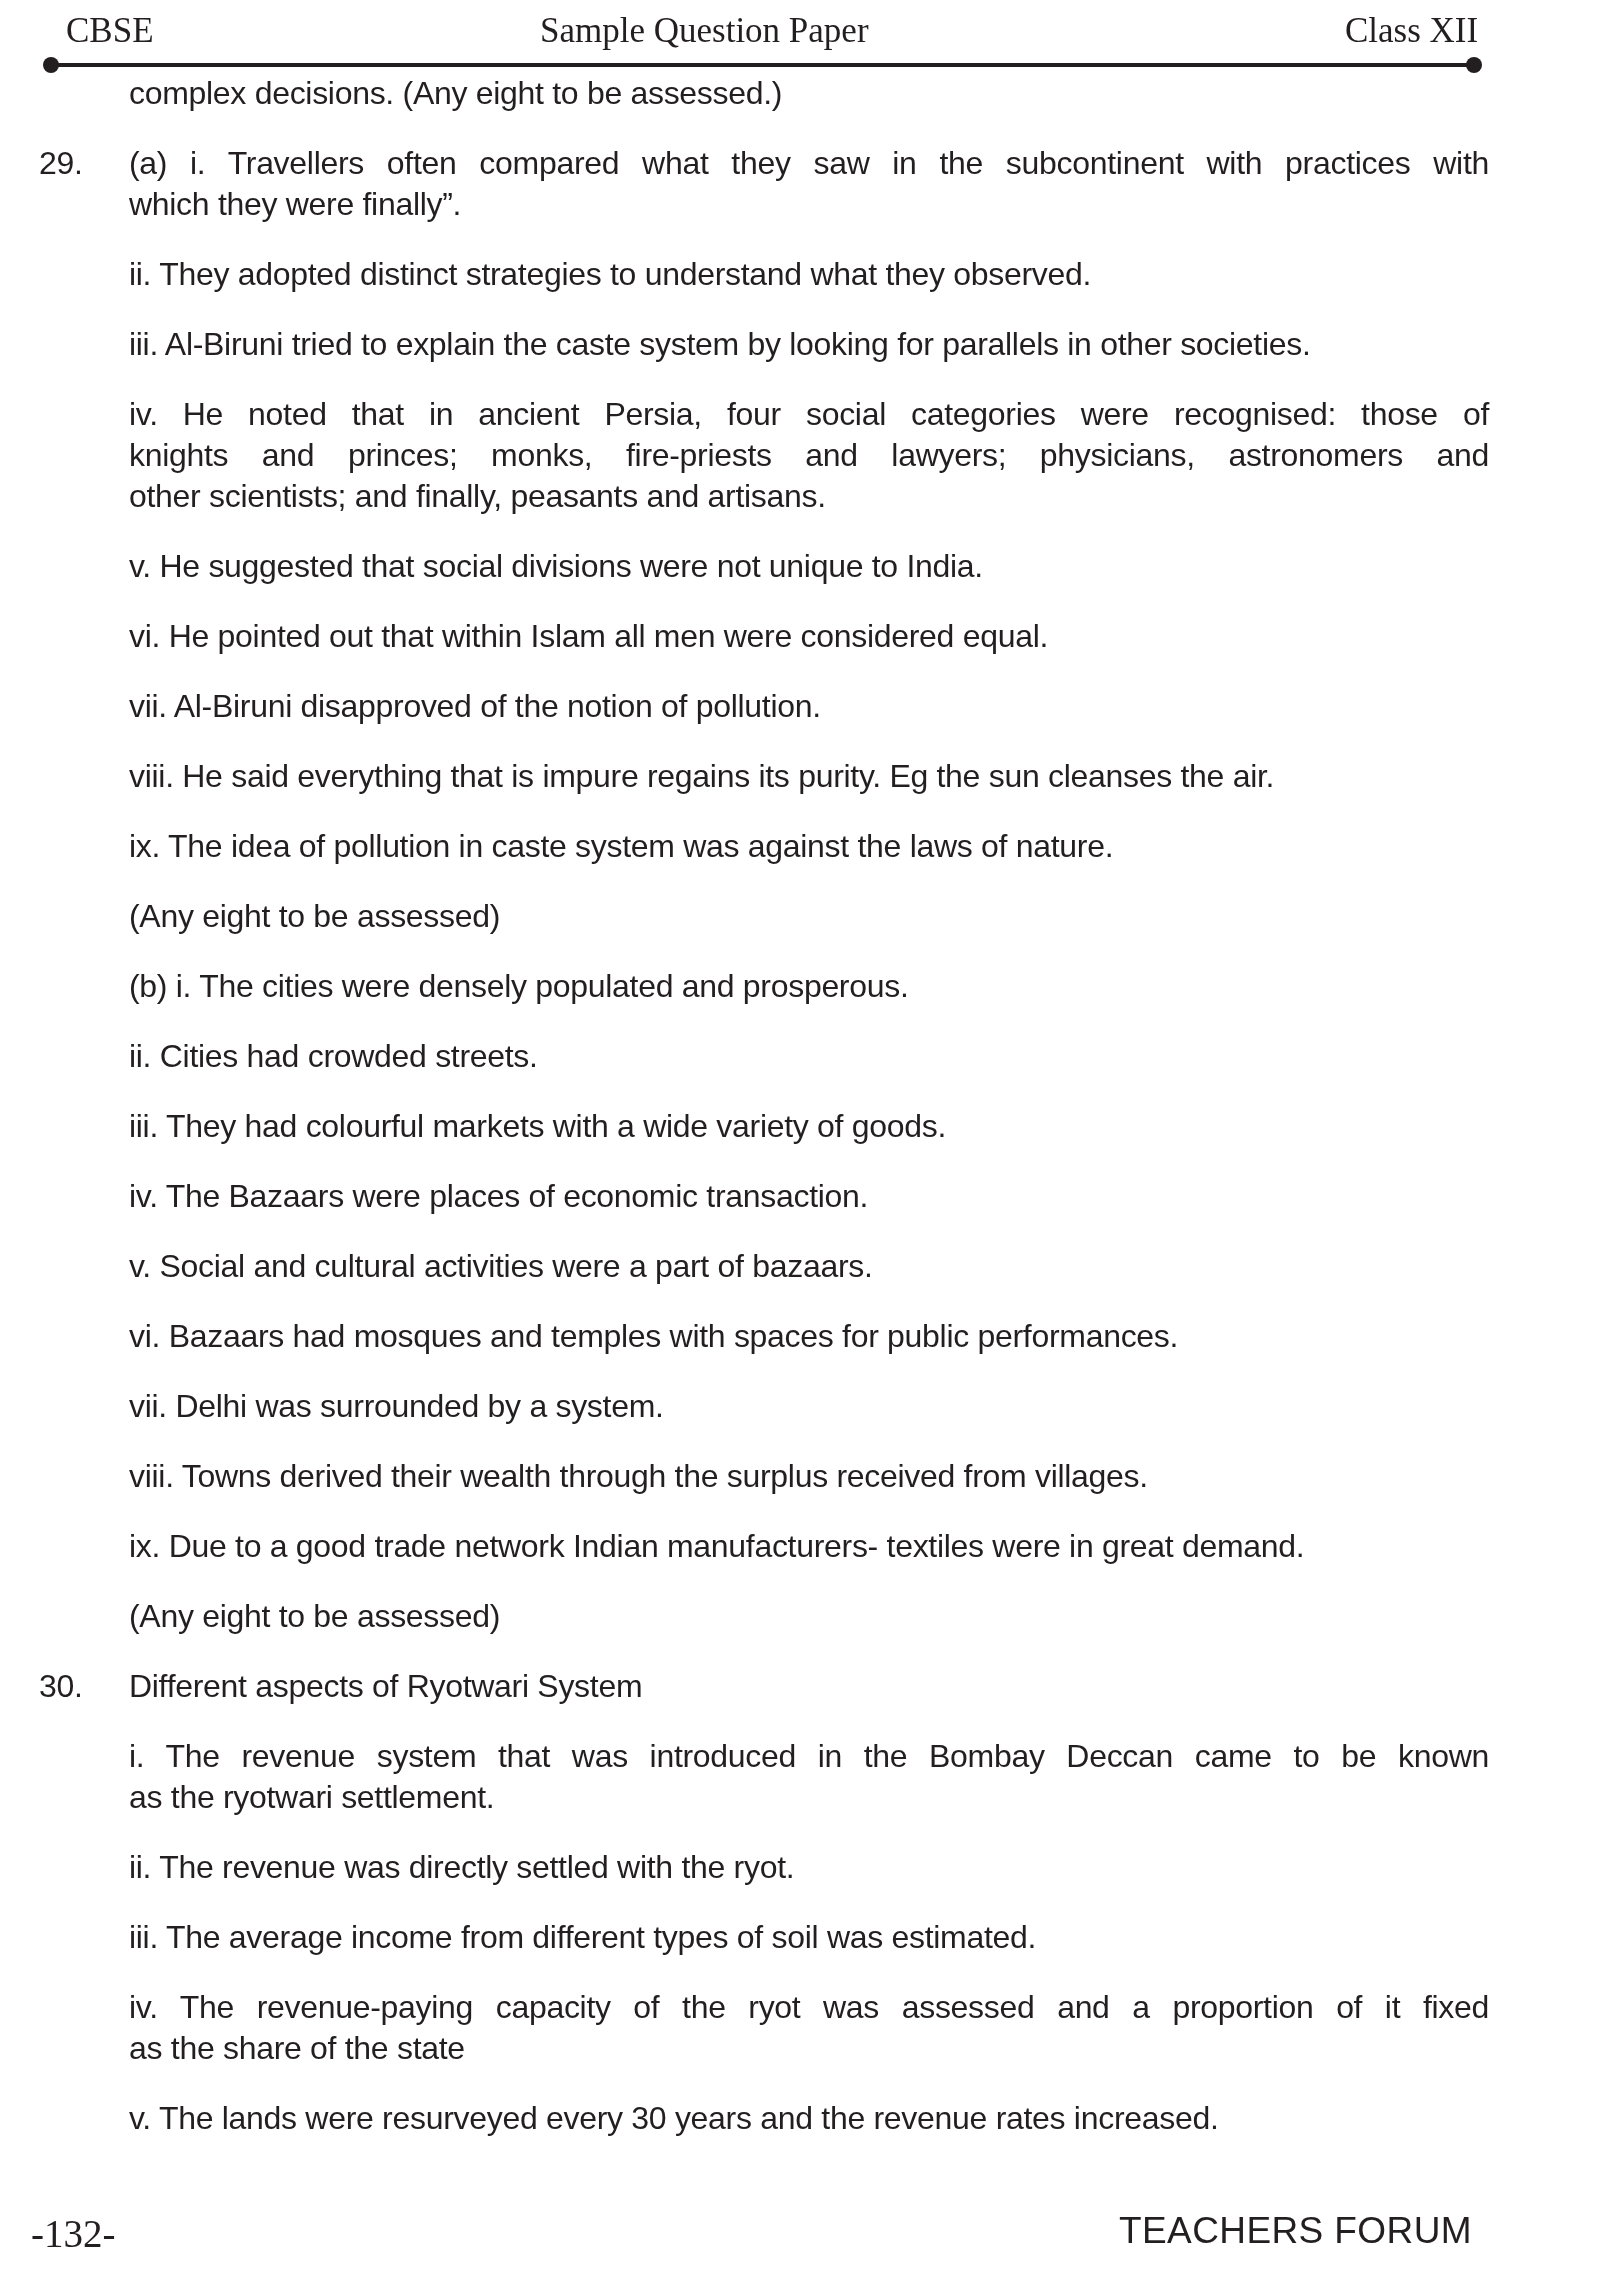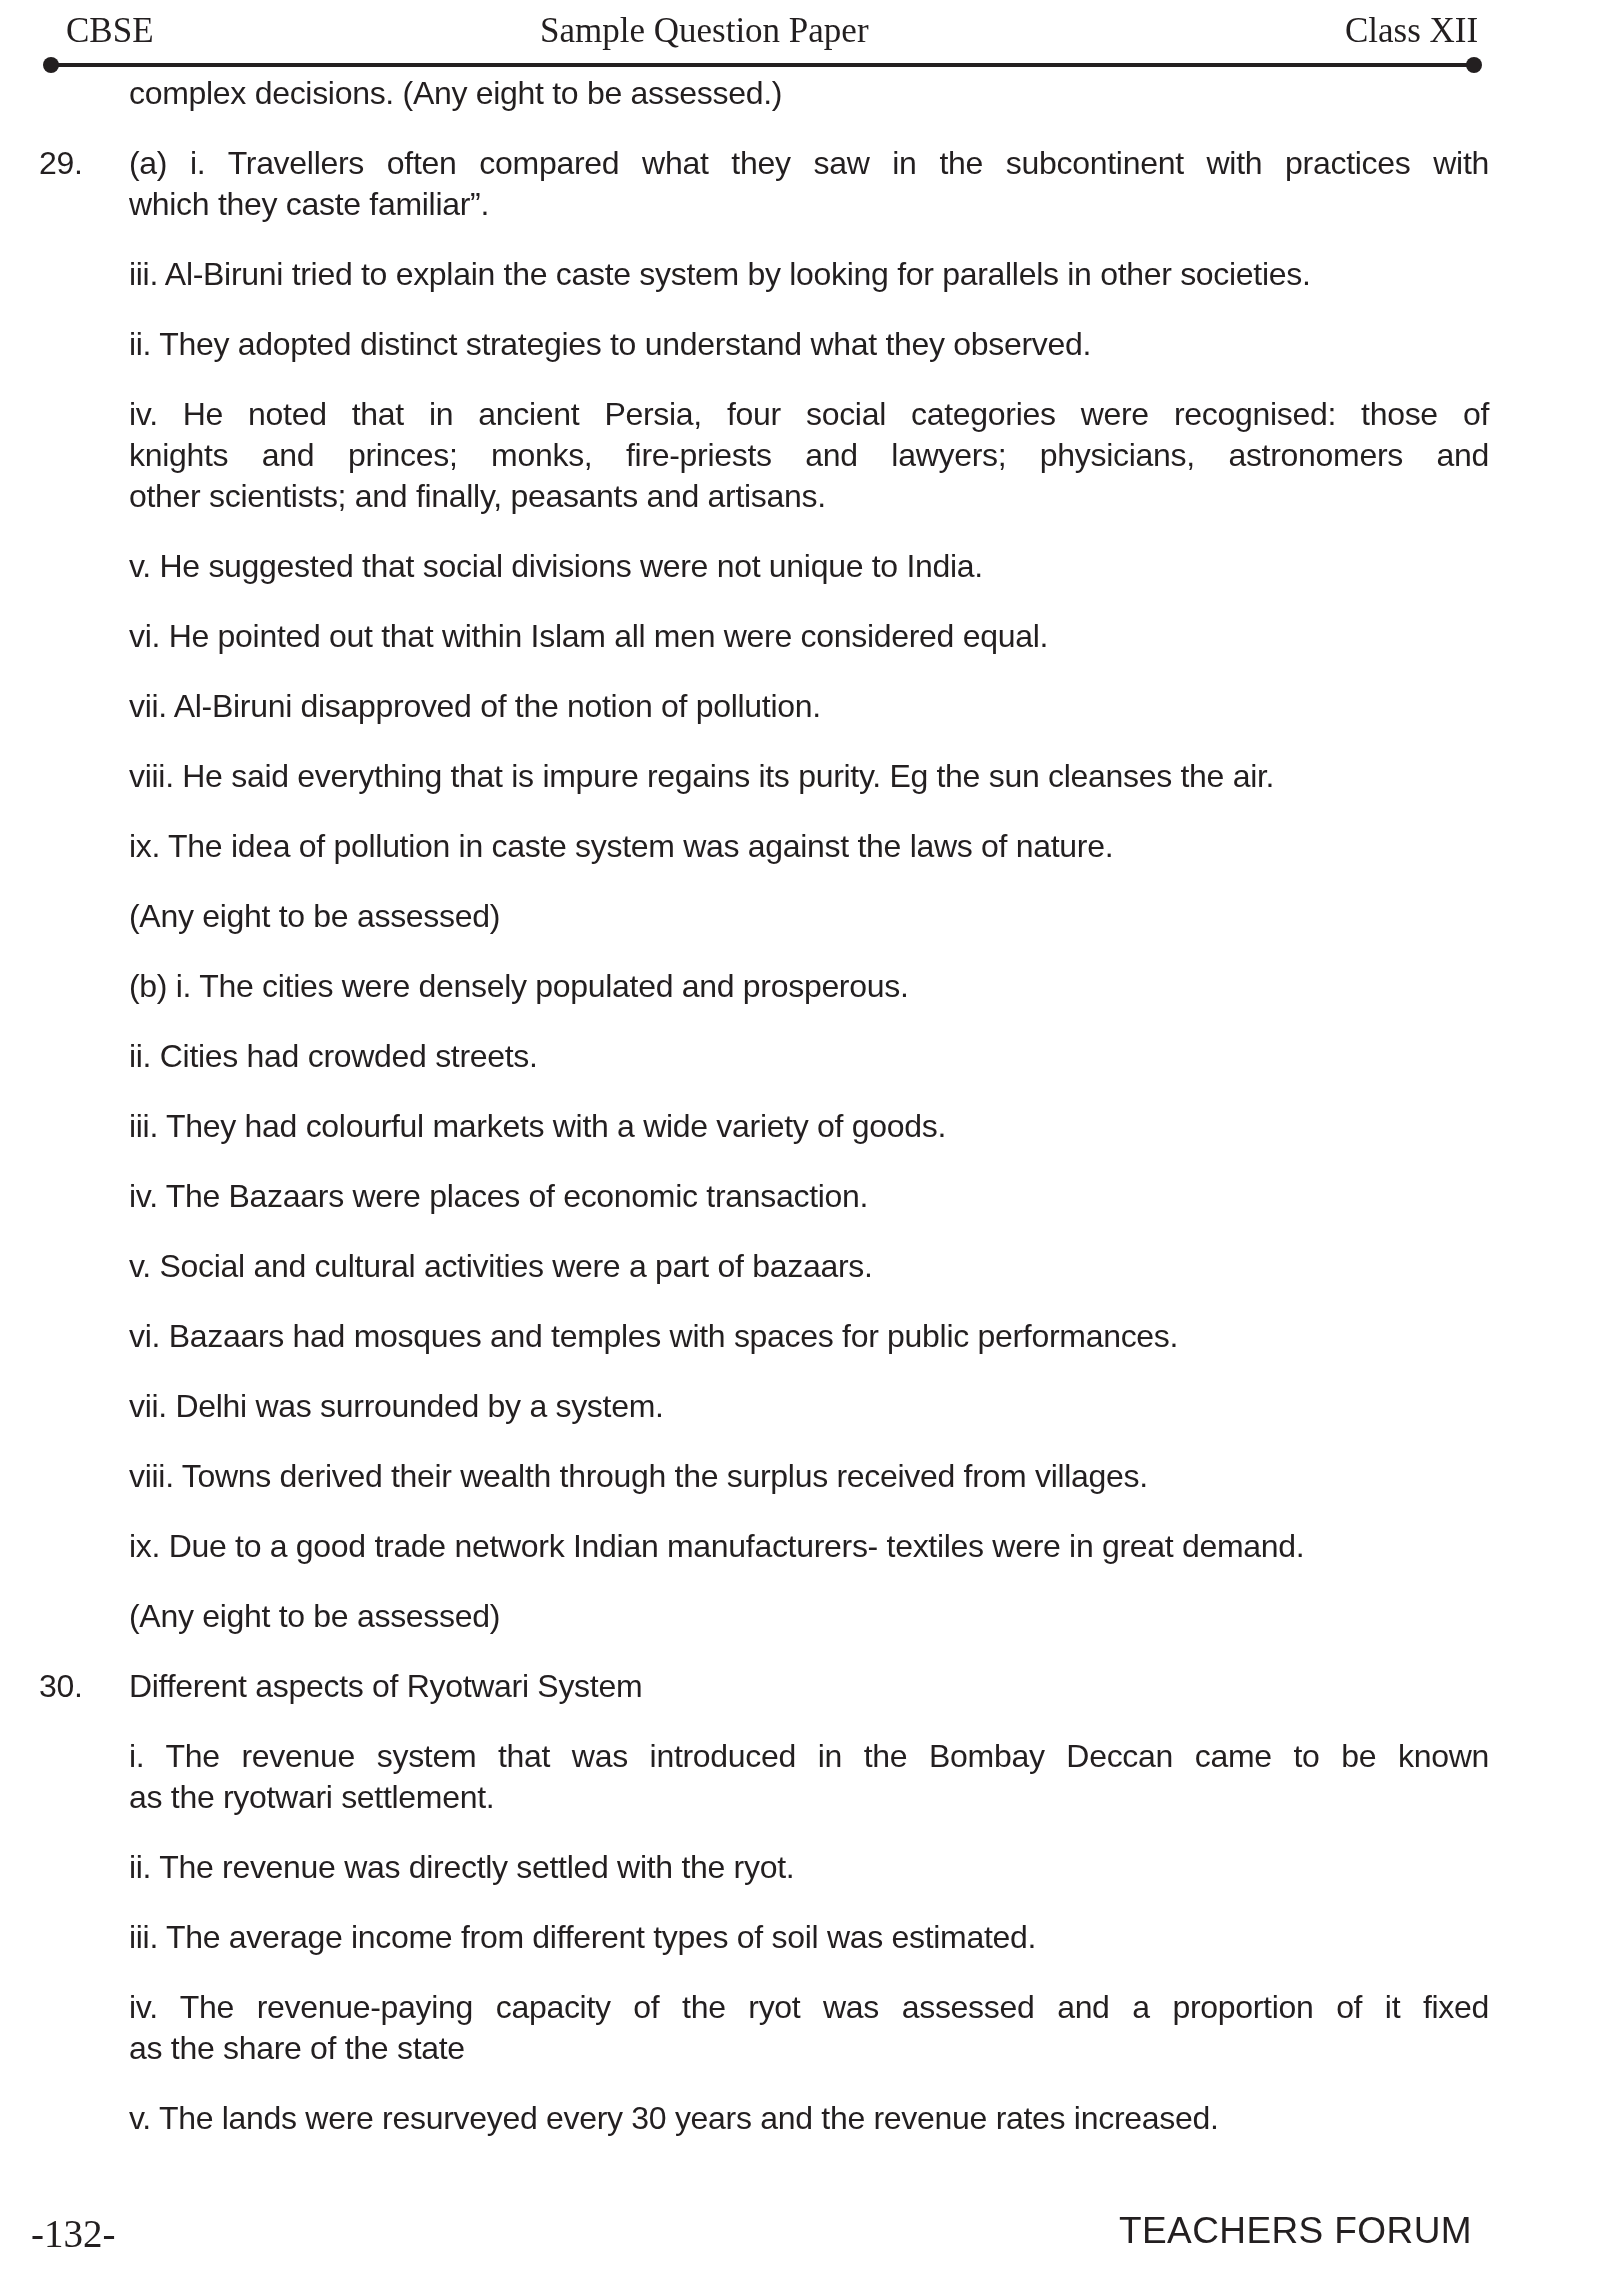--- a/index.html
+++ b/index.html
@@ -97,27 +97,27 @@
 
   <div class="rule"></div>
 
   <main class="content" id="content">
       <div class="item">
         <div class="line last">complex decisions. (Any eight to be assessed.)</div>
       </div>
       <div class="item">
         <span class="qnum">29.</span>
         <div class="line">(a) i. Travellers often compared what they saw in the subcontinent with practices with</div>
-        <div class="line last">which they caste familiar”.</div>
+        <div class="line last">which they were finally”.</div>
+      </div>
+      <div class="item">
+        <div class="line last">ii. They adopted distinct strategies to understand what they observed.</div>
       </div>
       <div class="item">
         <div class="line last">iii. Al-Biruni tried to explain the caste system by looking for parallels in other societies.</div>
-      </div>
-      <div class="item">
-        <div class="line last">ii. They adopted distinct strategies to understand what they observed.</div>
       </div>
       <div class="item">
         <div class="line">iv. He noted that in ancient Persia, four social categories were recognised: those of</div>
         <div class="line">knights and princes; monks, fire-priests and lawyers; physicians, astronomers and</div>
         <div class="line last">other scientists; and finally, peasants and artisans.</div>
       </div>
       <div class="item">
         <div class="line last">v. He suggested that social divisions were not unique to India.</div>
       </div>
       <div class="item">

